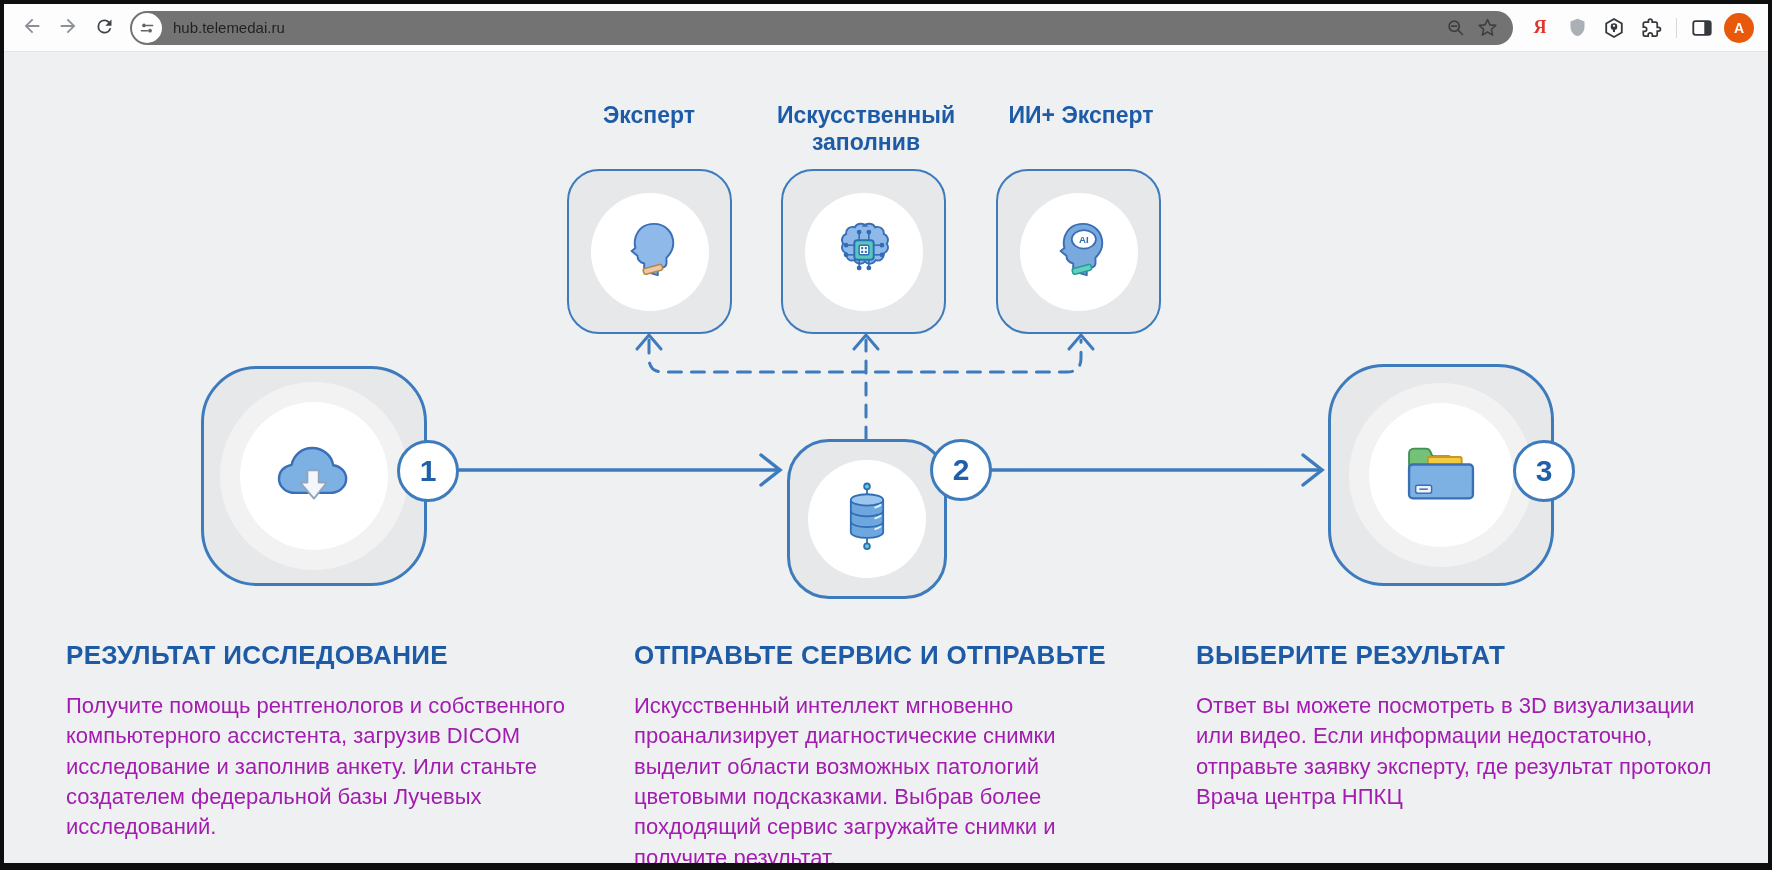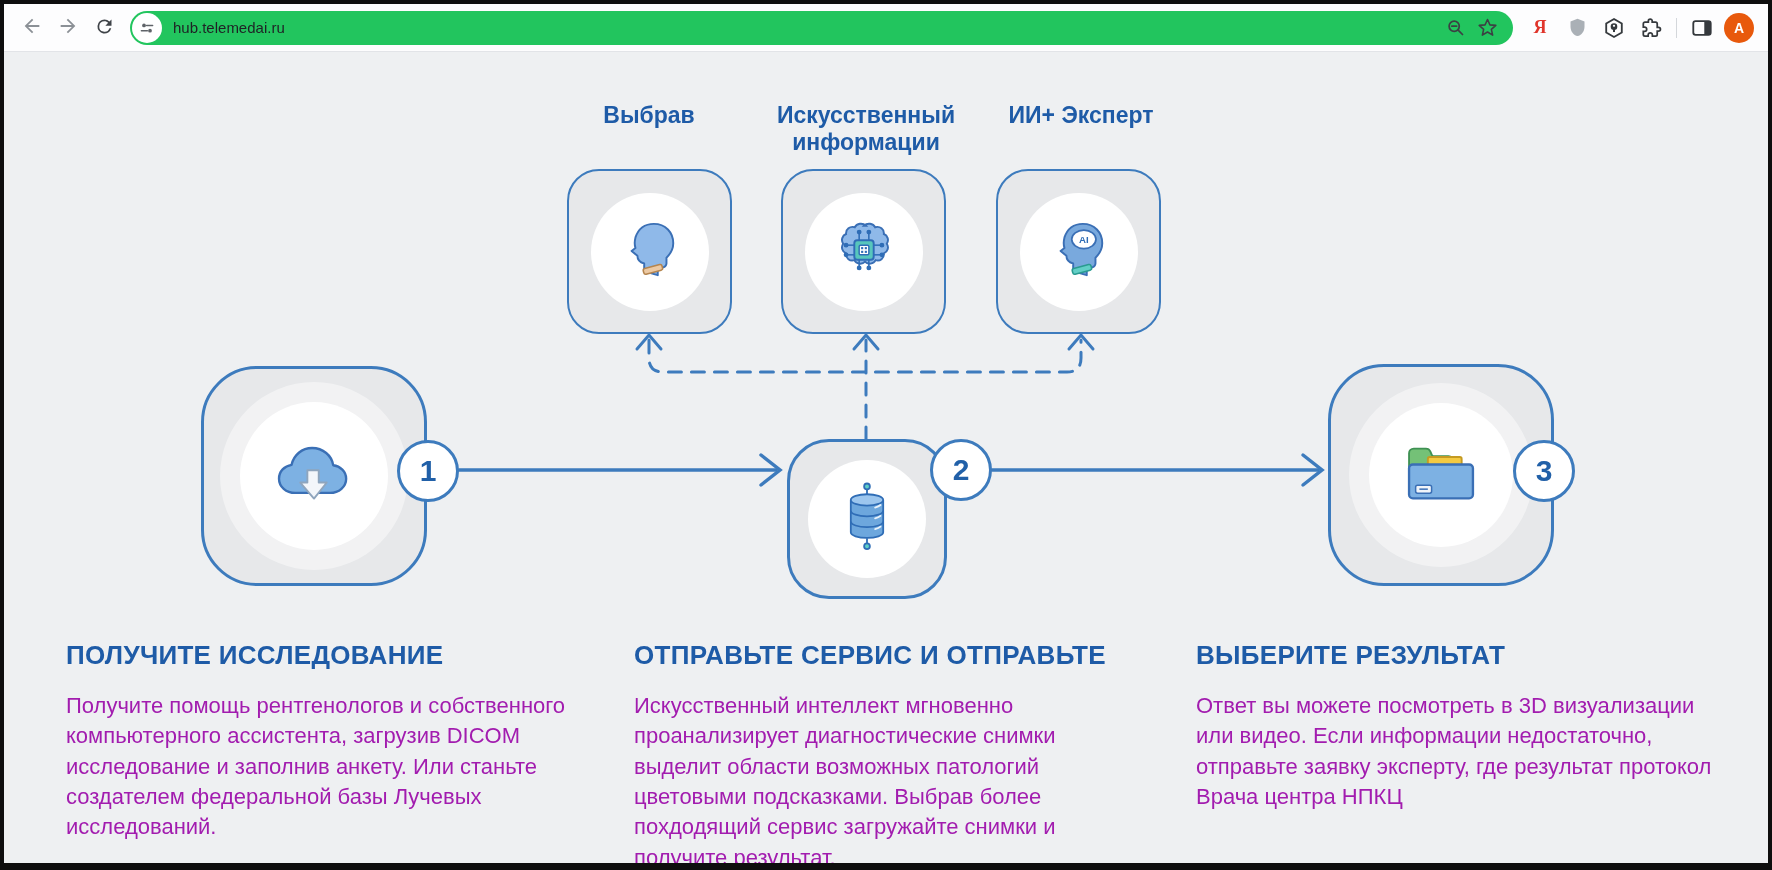--- a/index.html
+++ b/index.html
@@ -7,21 +7,21 @@
   body { font-family:"Liberation Sans", sans-serif; background:#2a2a2a; }
 
   .frame { width:1772px; height:870px; border:4px solid #0e0e0e; border-bottom-width:7px;
            background:#fff; display:flex; flex-direction:column; overflow:hidden; }
 
   
   .toolbar { flex:0 0 48px; background:#fdfdfe; display:flex; align-items:center;
              padding:0 10px; border-bottom:1px solid #e2e4e8; }
   .tbtn { width:36px; height:36px; border:none; background:transparent; display:flex;
           align-items:center; justify-content:center; cursor:pointer; flex:0 0 auto; }
-  .omnibox { flex:1 1 auto; height:34px; background:#22c55e; border-radius:17px;
+  .omnibox { flex:1 1 auto; height:34px; background:#737373; border-radius:17px;
              display:flex; align-items:center; padding:0 10px 0 2px; margin:0 8px; min-width:0; }
   .site-chip { width:30px; height:30px; border-radius:50%; background:#fff; display:flex;
                align-items:center; justify-content:center; margin-right:11px; flex:0 0 auto; cursor:pointer; }
   .url { flex:1 1 auto; font-size:15px; color:#1f2125; white-space:nowrap; overflow:hidden; }
   .oicon { width:32px; height:30px; display:flex; align-items:center; justify-content:center;
            flex:0 0 auto; cursor:pointer; }
   .ext-row { display:flex; align-items:center; gap:7px; padding:0 4px; flex:0 0 auto; }
   .ext { width:30px; height:30px; display:flex; align-items:center; justify-content:center; cursor:pointer; }
   .yandex { font-family:"Liberation Serif", serif; font-weight:bold; font-size:18px; color:#e0352b; }
   .sep { width:1px; height:20px; background:#d4d7db; margin:0 3px; }
@@ -164,22 +164,22 @@
         <path d="M862 387 V288" stroke-width="3" stroke-dasharray="12 10"></path>
 
         <path d="M645 288 V306 Q645 320 659 320 H1063 Q1077 320 1077 306 V288" stroke-width="3" stroke-dasharray="13 10"></path>
 
         <path d="M633 297 L645 283 L657 297" stroke-width="3"></path>
         <path d="M850 297 L862 283 L874 297" stroke-width="3"></path>
         <path d="M1065 297 L1077 283 L1089 297" stroke-width="3"></path>
       </g>
     </svg>
 
-    <div class="svc-label" id="svc-label-1">Выбрав</div>
-    <div class="svc-label" id="svc-label-2">Искусственный информации</div>
+    <div class="svc-label" id="svc-label-1">Эксперт</div>
+    <div class="svc-label" id="svc-label-2">Искусственный заполнив</div>
     <div class="svc-label" id="svc-label-3">ИИ+ Эксперт</div>
 
     <div class="svc-box" id="svc-1">
       <div class="svc-circle">
         <span>
           <svg width="62" height="62" viewBox="0 0 64 64">
             <path d="M36 5 C48 5 56 14 56 25 C56 31 53 36 49 40 L49 46 C49 48 47 50 45 50 L40 50 L40 58 L26 54 L26 46 C22 45 19 42 19 38 L13 33 L17 30 C16 27 16 23 17 19 C20 10 27 5 36 5 Z" fill="#8fb9e9" stroke="#3a6fb5" stroke-width="2" stroke-linejoin="round"></path>
             <rect x="25" y="49" width="20" height="6" rx="2" transform="rotate(-15 35 52)" fill="#ecc9a3" stroke="#b5854f" stroke-width="1.6"></rect>
           </svg>
         </span>
@@ -286,21 +286,21 @@
       <span>1</span>
     </div>
     <div class="badge" id="badge-2">
       <span>2</span>
     </div>
     <div class="badge" id="badge-3">
       <span>3</span>
     </div>
 
     <div class="col" id="col-1">
-      <h2>ПОЛУЧИТЕ ИССЛЕДОВАНИЕ</h2>
+      <h2>РЕЗУЛЬТАТ ИССЛЕДОВАНИЕ</h2>
       <p>Получите помощь рентгенологов и собственного компьютерного ассистента, загрузив DICOM исследование и заполнив анкету. Или станьте создателем федеральной базы Лучевых исследований.</p>
     </div>
     <div class="col" id="col-2">
       <h2>ОТПРАВЬТЕ СЕРВИС И ОТПРАВЬТЕ</h2>
       <p>Искусственный интеллект мгновенно проанализирует диагностические снимки выделит области возможных патологий цветовыми подсказками. Выбрав более похдодящий сервис загружайте снимки и получите результат.</p>
     </div>
     <div class="col" id="col-3">
       <h2>ВЫБЕРИТЕ РЕЗУЛЬТАТ</h2>
       <p>Ответ вы можете посмотреть в 3D визуализации или видео. Если информации недостаточно, отправьте заявку эксперту, где результат протокол Врача центра НПКЦ</p>
     </div>

